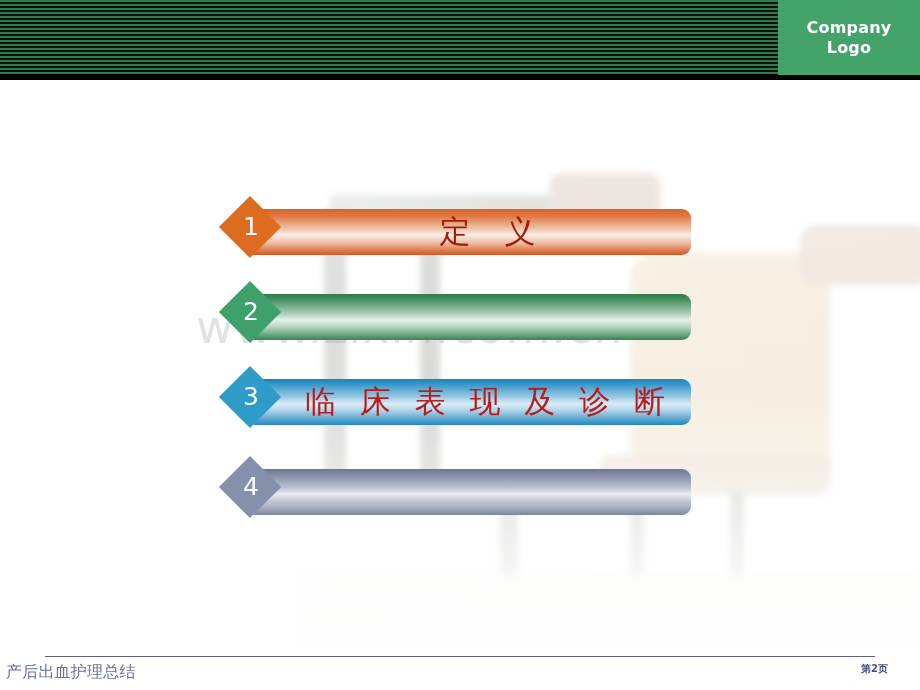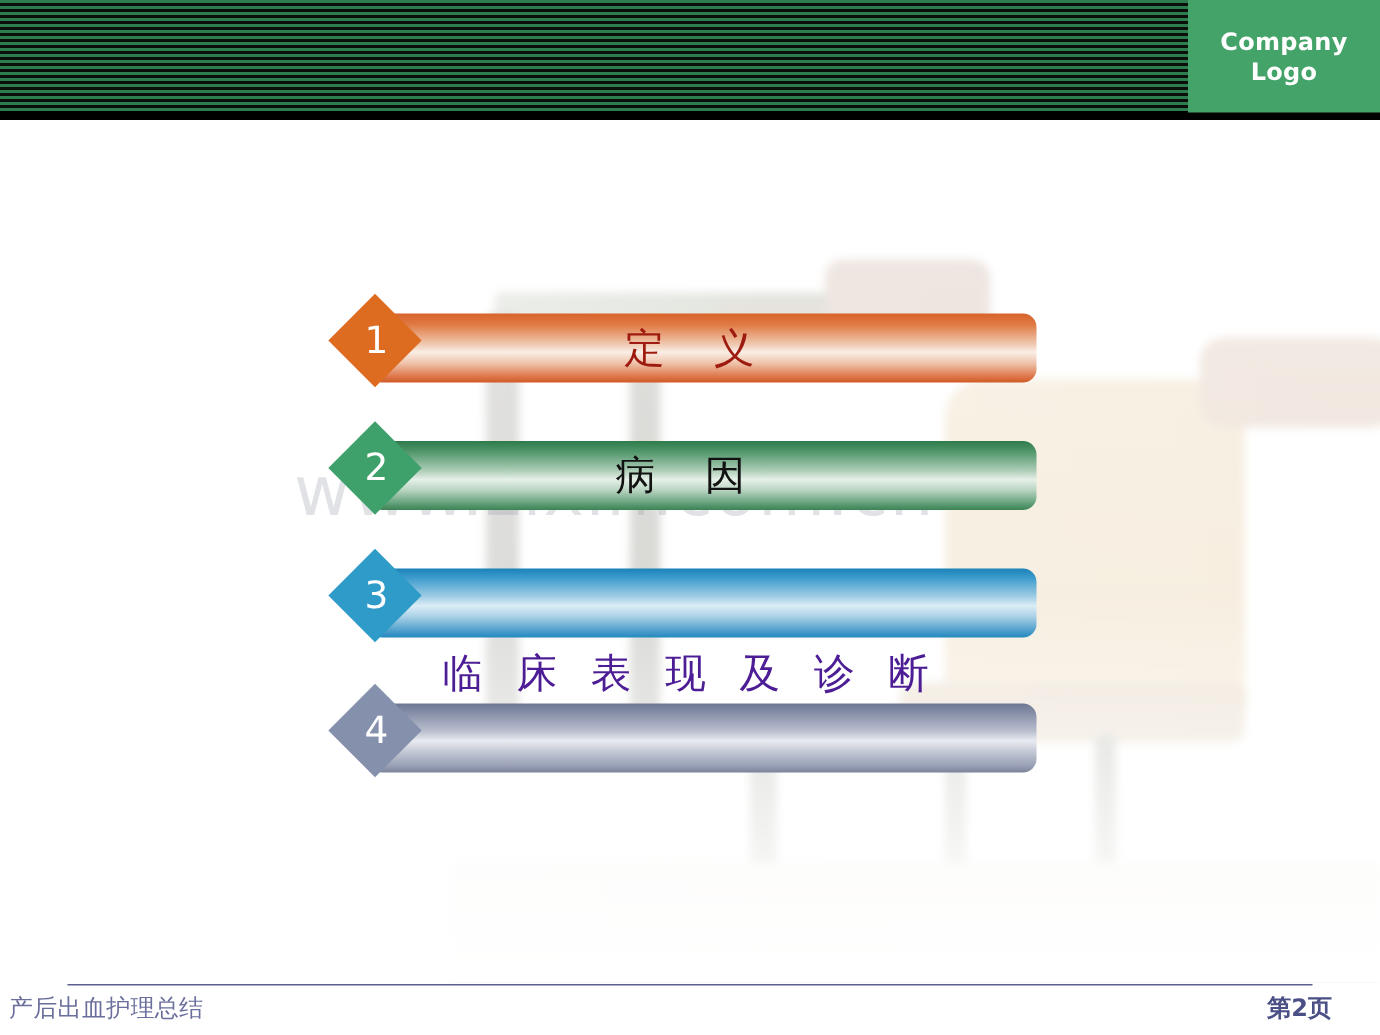--- a/index.html
+++ b/index.html
@@ -79,21 +79,21 @@
     color: #ffffff;
     letter-spacing: 14px;
     line-height: 50px;
     white-space: nowrap;
     text-shadow: 2px 2px 2px rgba(0,0,0,0.65);
     z-index: 7;
   }
   #logo-box {
     position: absolute;
     right: 0; top: 0;
-    width: 128px; height: 75px;
+    width: 142px; height: 75px;
     background: #44a368;
     z-index: 7;
     display: flex;
     flex-direction: column;
     align-items: center;
     justify-content: center;
   }
   #logo-box .logo-line {
     color: #ffffff;
     font-size: 16px;
@@ -188,49 +188,48 @@
     color: #ffffff;
     font-size: 25px;
     font-weight: 400;
     line-height: 62px;
     padding-left: 2px;
     box-sizing: border-box;
   }
 
   .bar-label {
     position: absolute;
-    left: 12px; top: 13px;
+    left: 40px; top: 13px;
     width: 445px; height: 46px;
     display: flex;
     align-items: center;
     justify-content: center;
     z-index: 3;
     font-family: "DejaVu Serif", "Liberation Serif", serif;
-    font-size: 27px;
+    font-size: 31px;
     font-weight: 400;
     white-space: nowrap;
     box-sizing: border-box;
   }
   .row-1 .bar-label {
     color: #9e1b10;
     letter-spacing: 12px;
     padding-left: 24px;
     padding-right: 0;
     justify-content: center;
   }
   .row-2 .bar-label {
     color: #121212;
     letter-spacing: 12px;
     padding-left: 12px;
   }
   .row-3 .bar-label {
-    color: #4c1d95;
+    color: #b91c1c;
     letter-spacing: 7px;
     padding-left: 14px;
-    margin-top: 47px;
   }
   .row-4 .bar-label {
     color: #0d0d0d;
     letter-spacing: 1px;
     padding-left: 10px;
   }
 
   
   #footer {
     position: absolute;
@@ -248,21 +247,21 @@
     position: absolute;
     left: 6px; top: 14px;
     font-size: 16px;
     color: #6a6f9c;
     letter-spacing: 0.2px;
     white-space: nowrap;
   }
   #footer-right {
     position: absolute;
     right: 32px; top: 14px;
-    font-size: 16px;
+    font-size: 10px;
     font-weight: bold;
     color: #4a4f85;
     white-space: nowrap;
   }
 </style>
 </head>
 <body>
 
 <div id="slide">
 
@@ -293,21 +292,20 @@
       <div class="bar"></div>
       <div class="bar-label">定  义</div>
       <div class="diamond">
         <div class="dshape"></div>
         <div class="dnum">1</div>
       </div>
     </div>
 
     <div class="row row-2">
       <div class="bar"></div>
-      <div class="bar-label">病  因</div>
       <div class="diamond">
         <div class="dshape"></div>
         <div class="dnum">2</div>
       </div>
     </div>
 
     <div class="row row-3">
       <div class="bar"></div>
       <div class="bar-label">临 床 表 现 及 诊 断</div>
       <div class="diamond">

